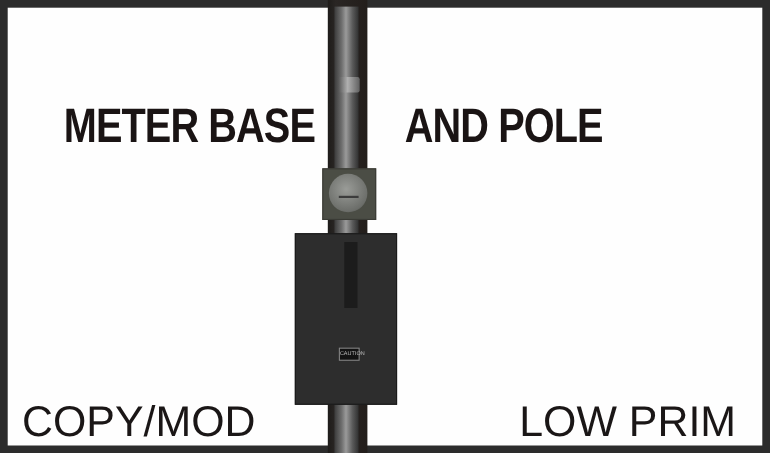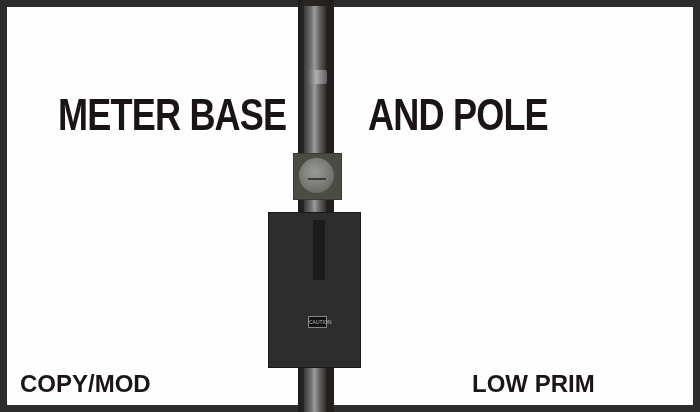--- a/index.html
+++ b/index.html
@@ -13,21 +13,21 @@
   .coupling{position:absolute;left:307px;top:70px;width:20px;height:14px;background:linear-gradient(90deg,#505050,#b0b0b0 45%,#606060);border-radius:2px;}
   .meterbox{position:absolute;left:293px;top:153px;width:47px;height:45px;background:#4b4d45;border:1px solid #3a3b35;}
   .meterglass{position:absolute;left:299px;top:158px;width:35px;height:35px;border-radius:50%;background:radial-gradient(circle at 45% 40%,#9a9c98,#6c6e6a 70%,#4a4c48);}
   .meterline{position:absolute;left:308px;top:178px;width:18px;height:2px;background:#3c3c3c;}
   .loadcenter{position:absolute;left:268px;top:212px;width:93px;height:156px;background:#2d2d2d;border:1px solid #1a1a1a;box-sizing:border-box;}
   .breakers{position:absolute;left:313px;top:220px;width:12px;height:60px;background:#1c1c1c;}
   .caution{position:absolute;left:308px;top:316px;width:17px;height:10px;background:#121212;border:1px solid #888;color:#bbb;font-size:5px;line-height:10px;text-align:center;}
   .headline{position:absolute;top:90px;font-family:"Liberation Sans",sans-serif;font-weight:bold;color:#1a1414;font-size:44px;letter-spacing:-1px;transform:scaleX(0.82);transform-origin:left top;line-height:50px;white-space:nowrap;}
   .h-left{left:58px;}
   .h-right{left:368px;}
-  .footer{position:absolute;top:366px;font-family:"Liberation Sans",sans-serif;font-weight:bold;color:#1a1616;font-size:24px;line-height:36px;white-space:nowrap;}
+  .footer{position:absolute;top:366px;font-family:"Liberation Sans",sans-serif;font-weight:normal;color:#1a1616;font-size:39px;line-height:36px;white-space:nowrap;}
   .f-left{left:20px;}
   .f-right{left:472px;}
 </style>
 </head>
 <body>
 
 <div class="frame"></div>
 <div class="panel left"></div>
 <div class="panel right"></div>
 

